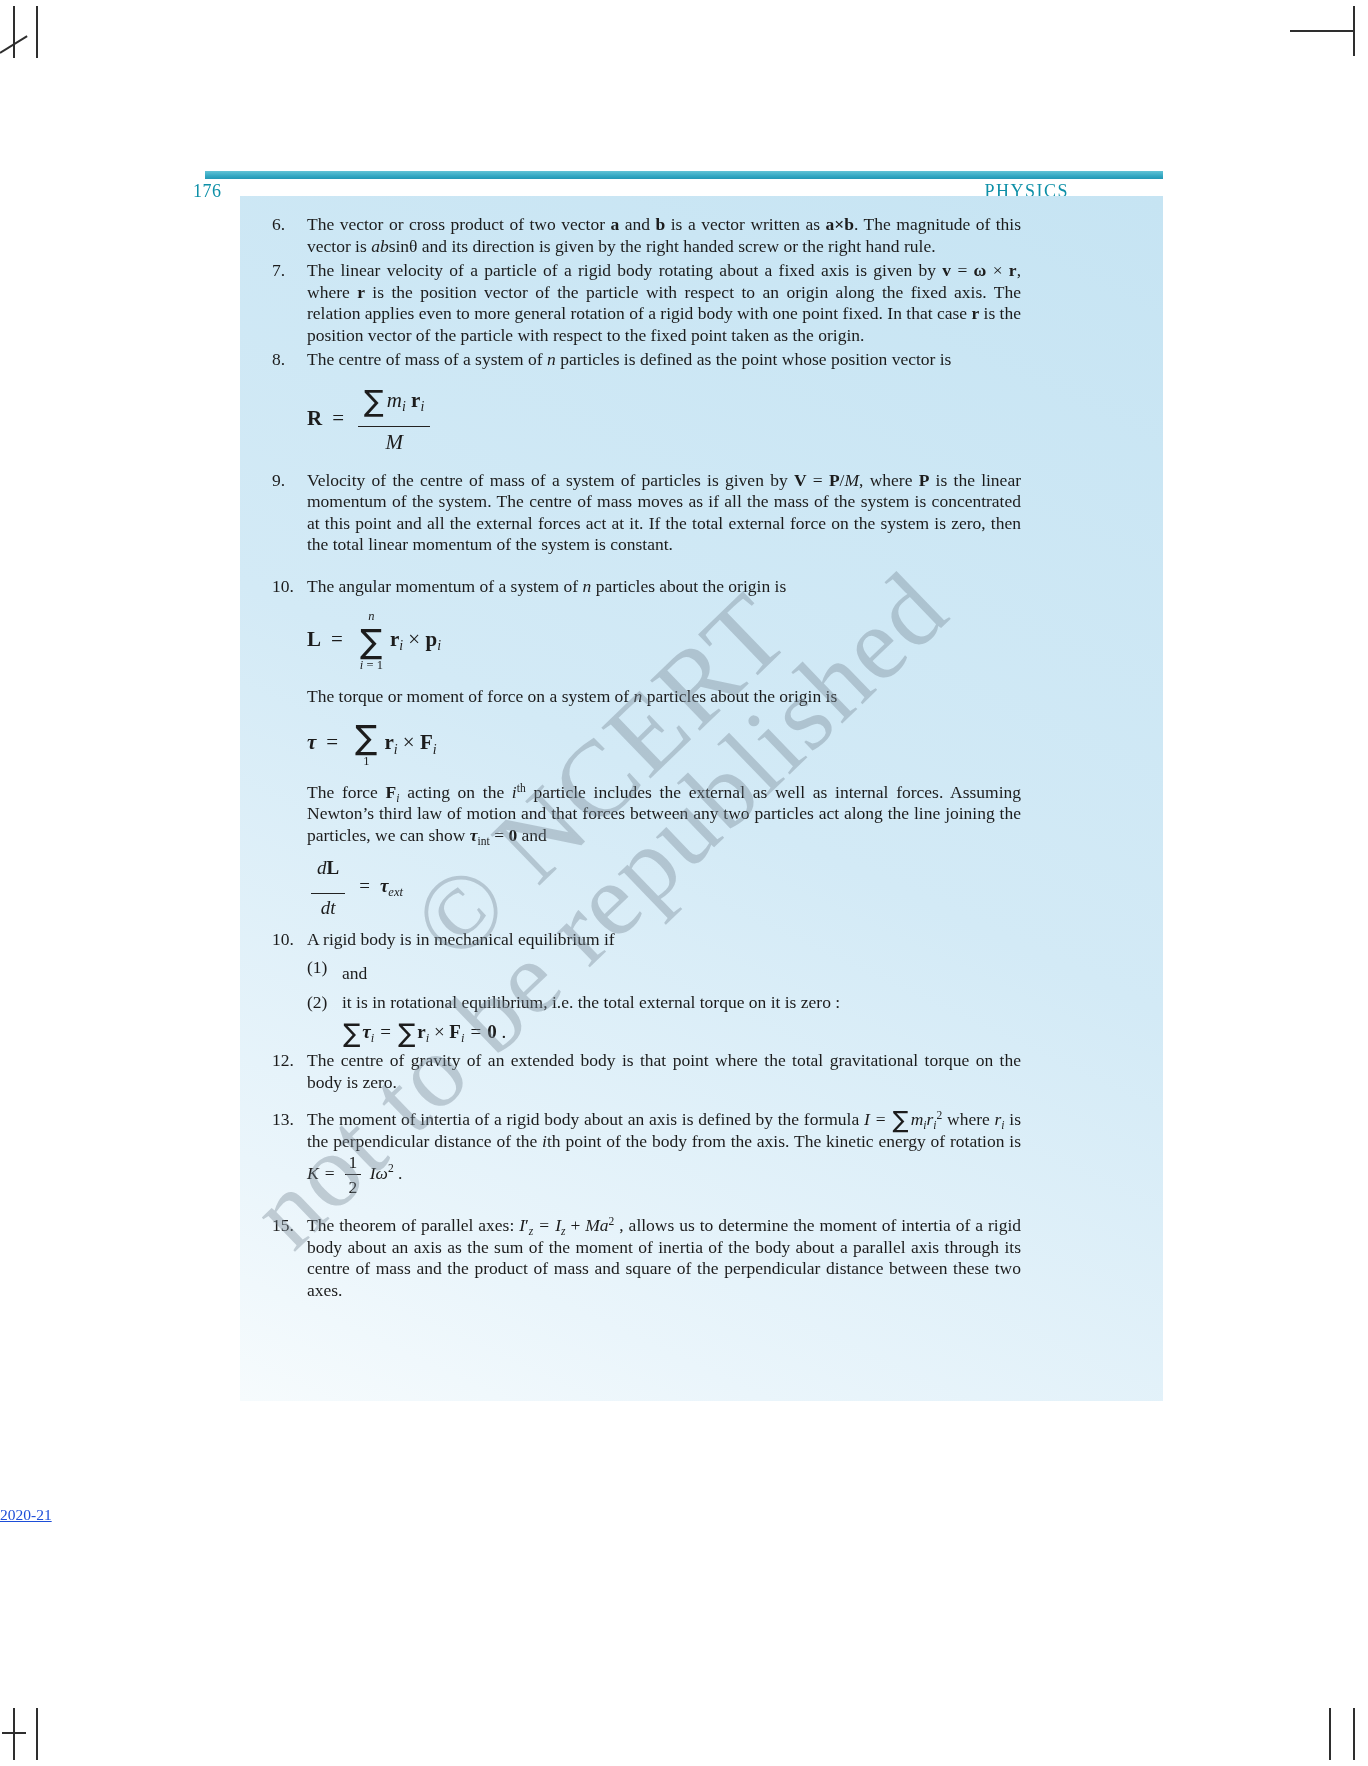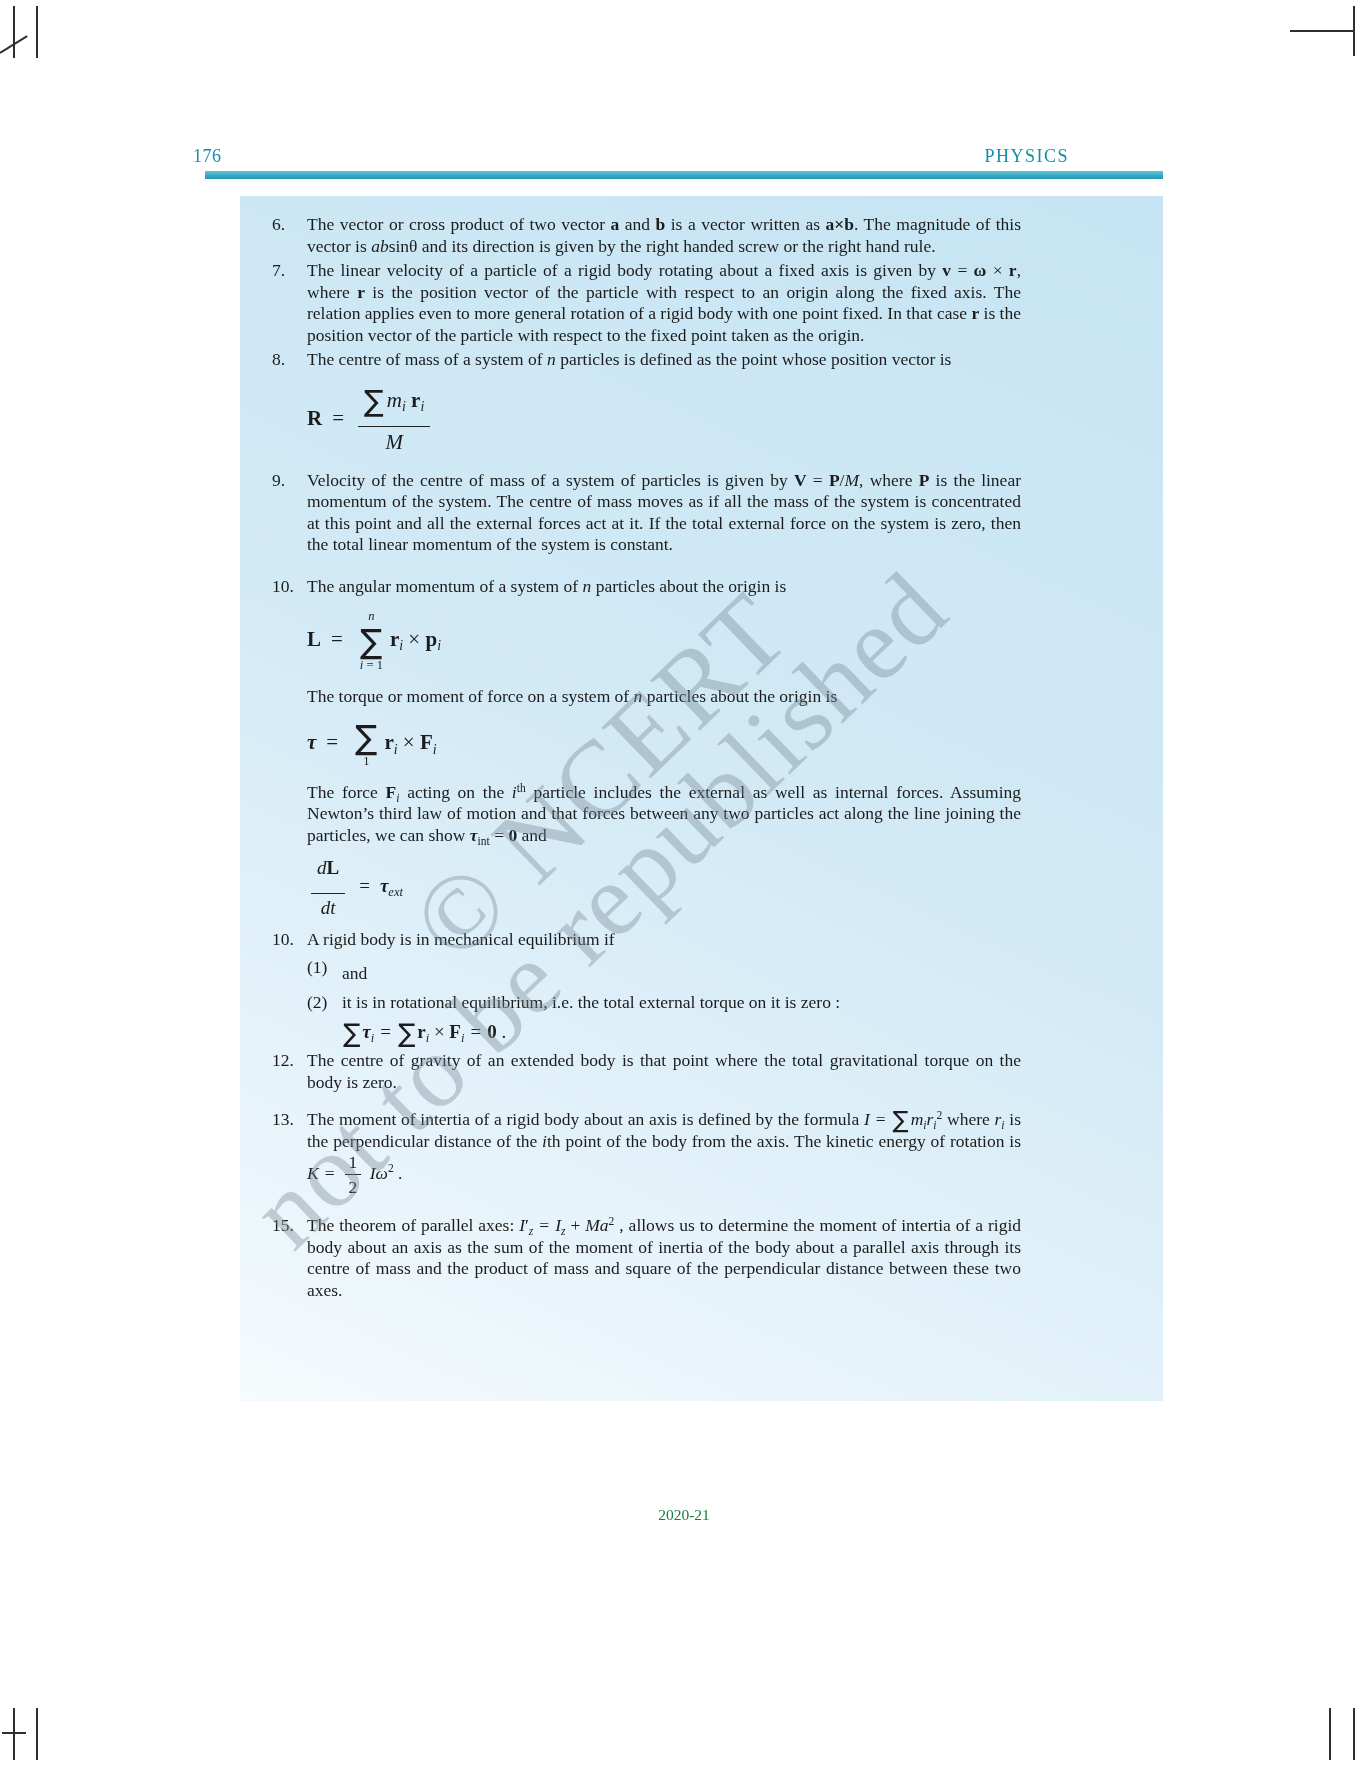--- a/index.html
+++ b/index.html
@@ -9,21 +9,21 @@
     font-family:"Liberation Serif","DejaVu Serif",serif; color:#1c1c1c; overflow:hidden;
   }
   .crop { position:absolute; background:#2e2e2e; }
 
   .hdr {
     position:absolute; top:146px; left:193px; width:958px;
     display:flex; justify-content:space-between; align-items:baseline;
     color:#0e90a8; font-size:18px;
   }
   .hdr .pnum { letter-spacing:0.5px; }
-  .hdr .subj { letter-spacing:1.5px; margin-right:82px; }
+  .hdr .subj { letter-spacing:1.5px; margin-right:82px;margin-top:35px; }
   .rule {
     position:absolute; top:171px; left:205px; width:958px; height:8px;
     background:linear-gradient(180deg,#62c3d6 0%,#35a8c3 60%,#2397b4 100%);
   }
 
   .panel {
     position:absolute; top:196px; left:240px; width:923px; min-height:1205px;
     padding:18px 142px 28px 32px;
     background:linear-gradient(205deg,#c6e4f3 0%,#d3eaf6 50%,#eaf5fb 85%,#f6fbfd 100%);
   }
@@ -82,21 +82,21 @@
   .opsym { font-size:33px; line-height:1; }
   .lim { font-size:12.5px; line-height:1.25; min-height:2px; font-family:"Liberation Serif",serif; }
 
   .wm {
     position:absolute; z-index:5; pointer-events:none; white-space:nowrap;
     font-family:"Liberation Serif",serif; color:rgba(118,134,146,0.38); letter-spacing:2px;
   }
   .wm1 { left:365px; top:715px; font-size:108px; transform:rotate(-44deg); }
   .wm2 { left:140px; top:850px; font-size:104px; transform:rotate(-44deg); }
 
-  .footer { position:absolute; top:1506px; left:0; width:100%; text-align:center; font-size:15.5px; color:#15803d; }
+  .footer { position:absolute; top:1506px; left:0; width:100%; text-align:left; font-size:15.5px; color:#1d4ed8;text-decoration:underline; }
 </style>
 </head>
 <body>
 
 <div class="page">
 
   <div class="crop" style="left:13px;top:6px;width:2px;height:52px"></div>
   <div class="crop" style="left:36px;top:6px;width:2px;height:52px"></div>
   <div class="crop" style="left:0;top:52px;width:32px;height:2px;transform:rotate(-32deg);transform-origin:left center"></div>
   <div class="crop" style="left:1290px;top:30px;width:64px;height:2px"></div>

